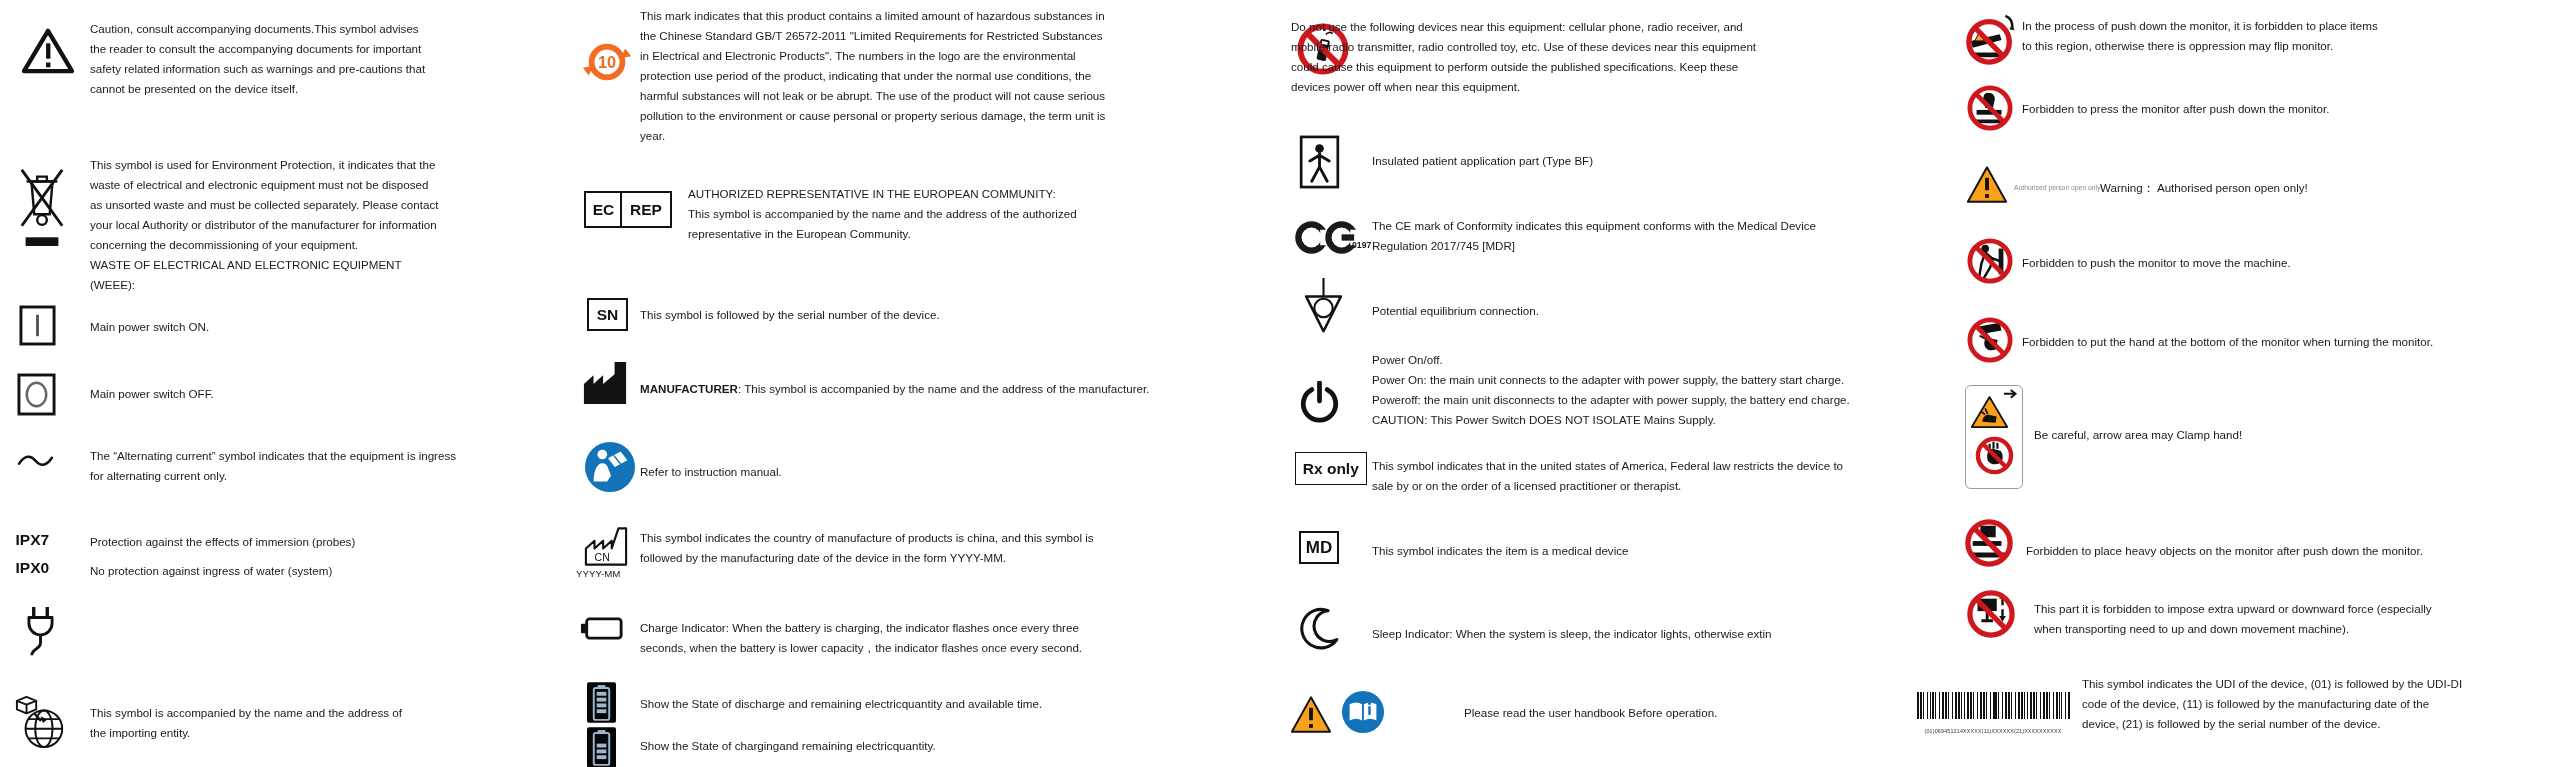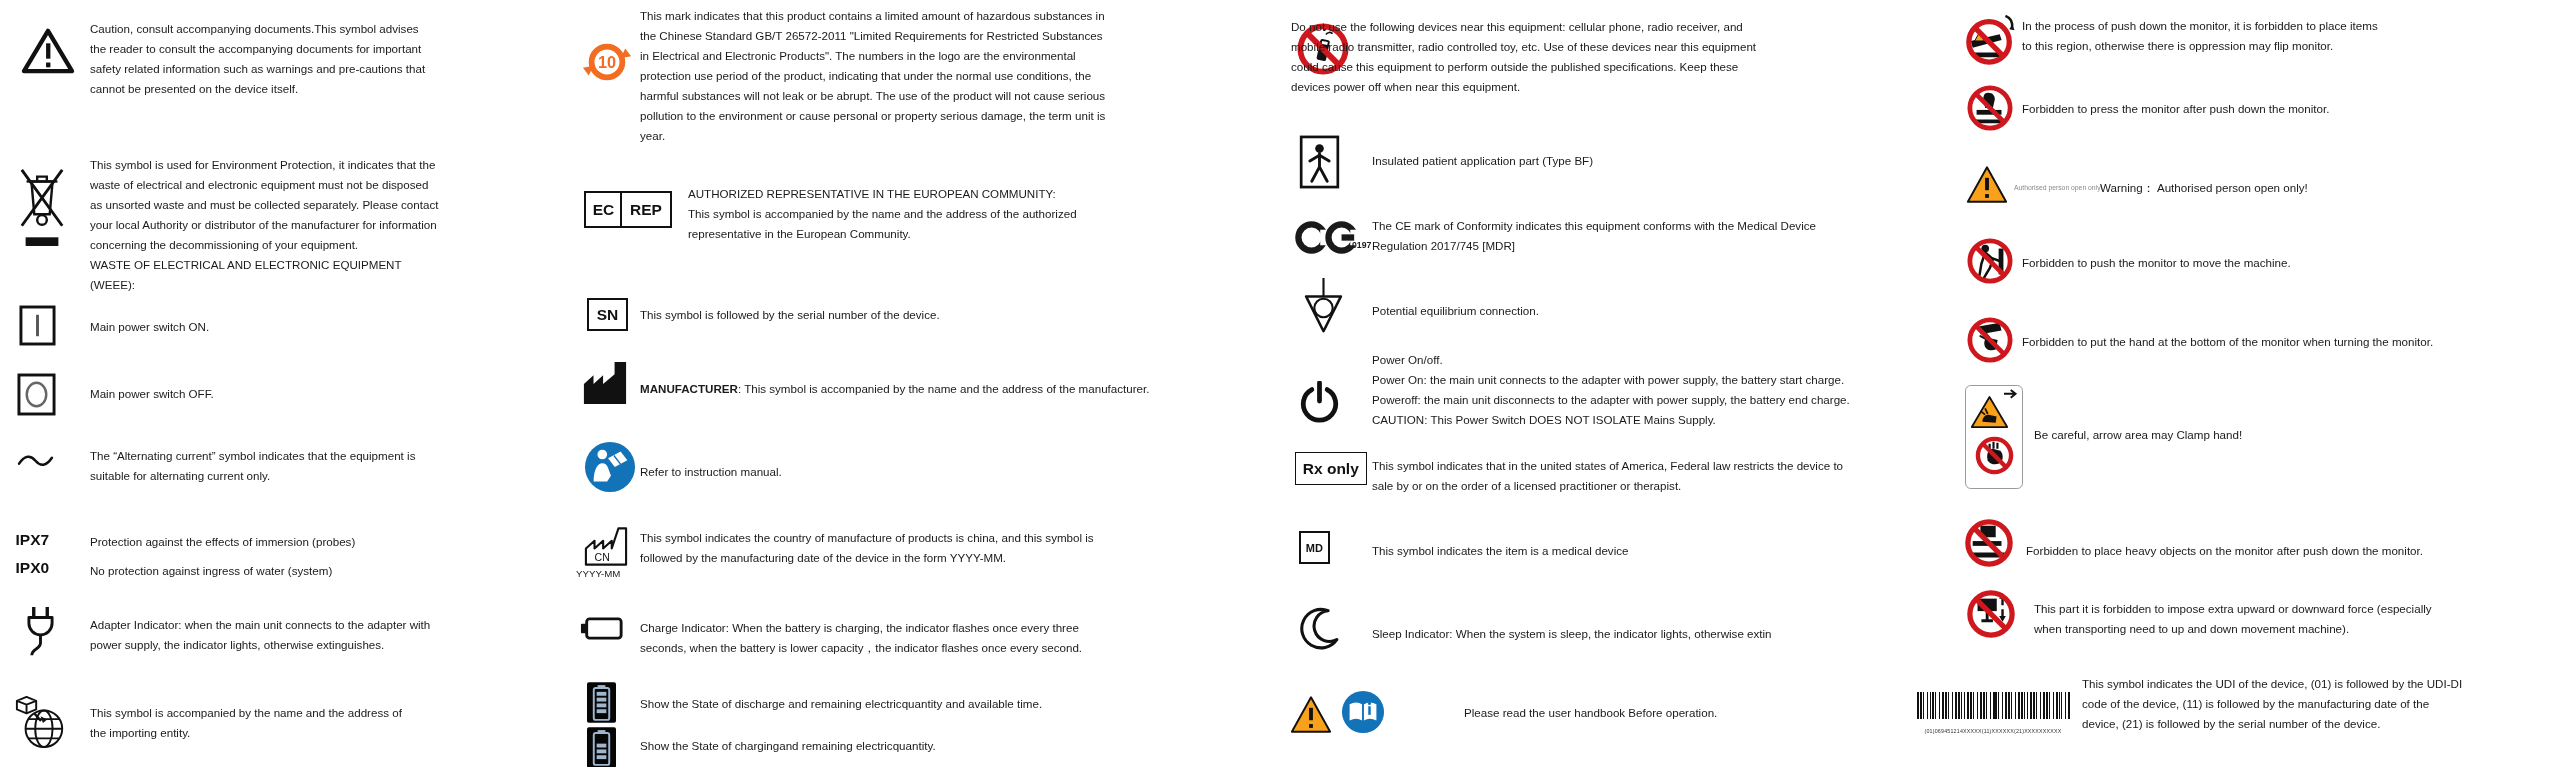--- a/index.html
+++ b/index.html
@@ -61,35 +61,34 @@
       <ellipse cx="20" cy="22" rx="10" ry="12" fill="none" stroke="#666" stroke-width="2.5"></ellipse>
     </svg>
   </div>
   <div class="tx nw" style="left:90px;top:384px;">Main power switch OFF.</div>
 
   <div class="ic" style="left:15.5px;top:452px;">
     <svg width="39" height="17.4" viewBox="0 0 40 18">
       <path d="M3 12 C 9 3, 15 3, 20 9 C 25 15, 31 15, 37 6" stroke="#111" stroke-width="2.6" fill="none" stroke-linecap="round"></path>
     </svg>
   </div>
-  <div class="tx" style="left:90px;top:446px;width:367px;">The “Alternating current” symbol indicates that the equipment is suitable for alternating current only.</div>
+  <div class="tx" style="left:90px;top:446px;width:367px;">The “Alternating current” symbol indicates that the equipment is ingress for alternating current only.</div>
 
   <div class="lbl" style="left:15.5px;top:530px;">IPX7</div>
   <div class="tx nw" style="left:90px;top:532px;">Protection against the effects of immersion (probes)</div>
   <div class="lbl" style="left:15.5px;top:558px;">IPX0</div>
   <div class="tx nw" style="left:90px;top:561px;">No protection against ingress of water (system)</div>
 
   <div class="ic" style="left:19.3px;top:605px;">
     <svg width="43" height="56" viewBox="0 0 44 58">
       <path d="M15 2 v11 M29 2 v11" stroke="#111" stroke-width="3.5"></path>
       <path d="M10 13 h24 v6 a12 12 0 0 1 -24 0 z" fill="none" stroke="#111" stroke-width="3" stroke-linejoin="round"></path>
       <path d="M22 32 v7 c0 7 -9 6 -9 13" fill="none" stroke="#111" stroke-width="3"></path>
     </svg>
   </div>
-  <div class="tx" style="left:90px;top:615px;width:369px;">Adapter Indicator: when the main unit connects to the adapter with power supply, the indicator lights, otherwise extinguishes.</div>
 
   <div class="ic" style="left:13.5px;top:694px;">
     <svg width="54" height="56" viewBox="0 0 56 58">
       <g fill="none" stroke="#111" stroke-width="2">
         <circle cx="31" cy="36" r="19"></circle>
         <ellipse cx="31" cy="36" rx="9" ry="19"></ellipse>
         <path d="M12 36 h38 M15 26 h32 M15 46 h32"></path>
       </g>
       <g stroke="#111" stroke-width="2" fill="#fff" stroke-linejoin="round">
         <path d="M3 7 l10 -4 l10 4 v9 l-10 4 l-10 -4 z"></path>
@@ -243,21 +242,21 @@
     <div class="nw">Power On: the main unit connects to the adapter with power supply, the battery start charge.</div>
     <div class="nw">Poweroff: the main unit disconnects to the adapter with power supply, the battery end charge.</div>
     <div class="nw">CAUTION: This Power Switch DOES NOT ISOLATE Mains Supply.</div>
   </div>
 
   <div class="box" style="left:1295px;top:452px;height:33px;padding:0 6.8px;font-size:15.5px;border-width:1.9px;">
       <span>Rx only</span>
     </div>
   <div class="tx" style="left:1372px;top:456px;width:491px;">This symbol indicates that in the united states of America, Federal law restricts the device to sale by or on the order of a licensed practitioner or therapist.</div>
 
-  <div class="box" style="left:1299px;top:531px;height:33px;padding:0 4.8px;font-size:11px;">
+  <div class="box" style="left:1299px;top:531px;height:33px;padding:0 4.8px;font-size:17px;">
       <span>MD</span>
     </div>
   <div class="tx nw" style="left:1372px;top:541px;">This symbol indicates the item is a medical device</div>
 
   <div class="ic" style="left:1299px;top:605px;">
     <svg width="41" height="50" viewBox="0 0 42 52">
       <path d="M30 6 A20 20 0 1 0 39 36 A16 16 0 1 1 30 6 Z" fill="none" stroke="#111" stroke-width="3.2" stroke-linejoin="round"></path>
     </svg>
   </div>
   <div class="tx nw" style="left:1372px;top:624px;">Sleep Indicator: When the system is sleep, the indicator lights, otherwise extin</div>

